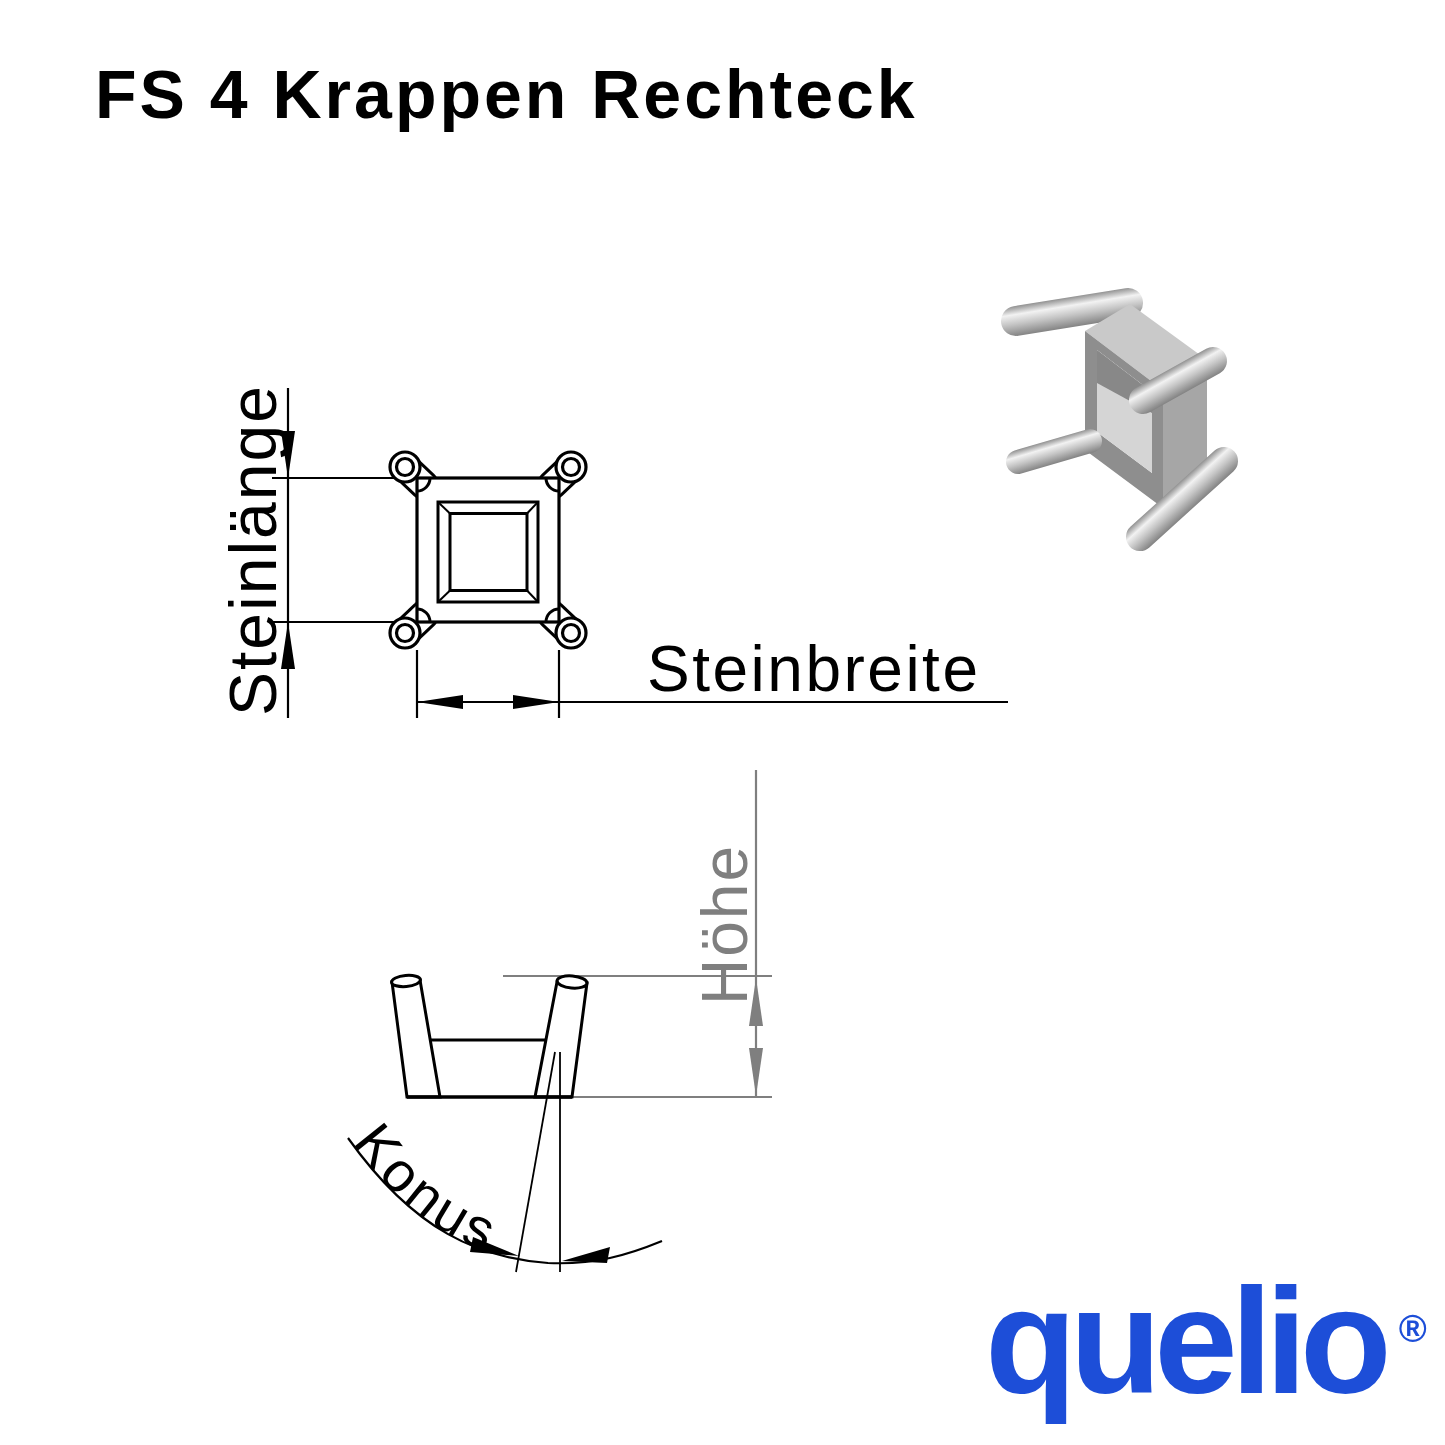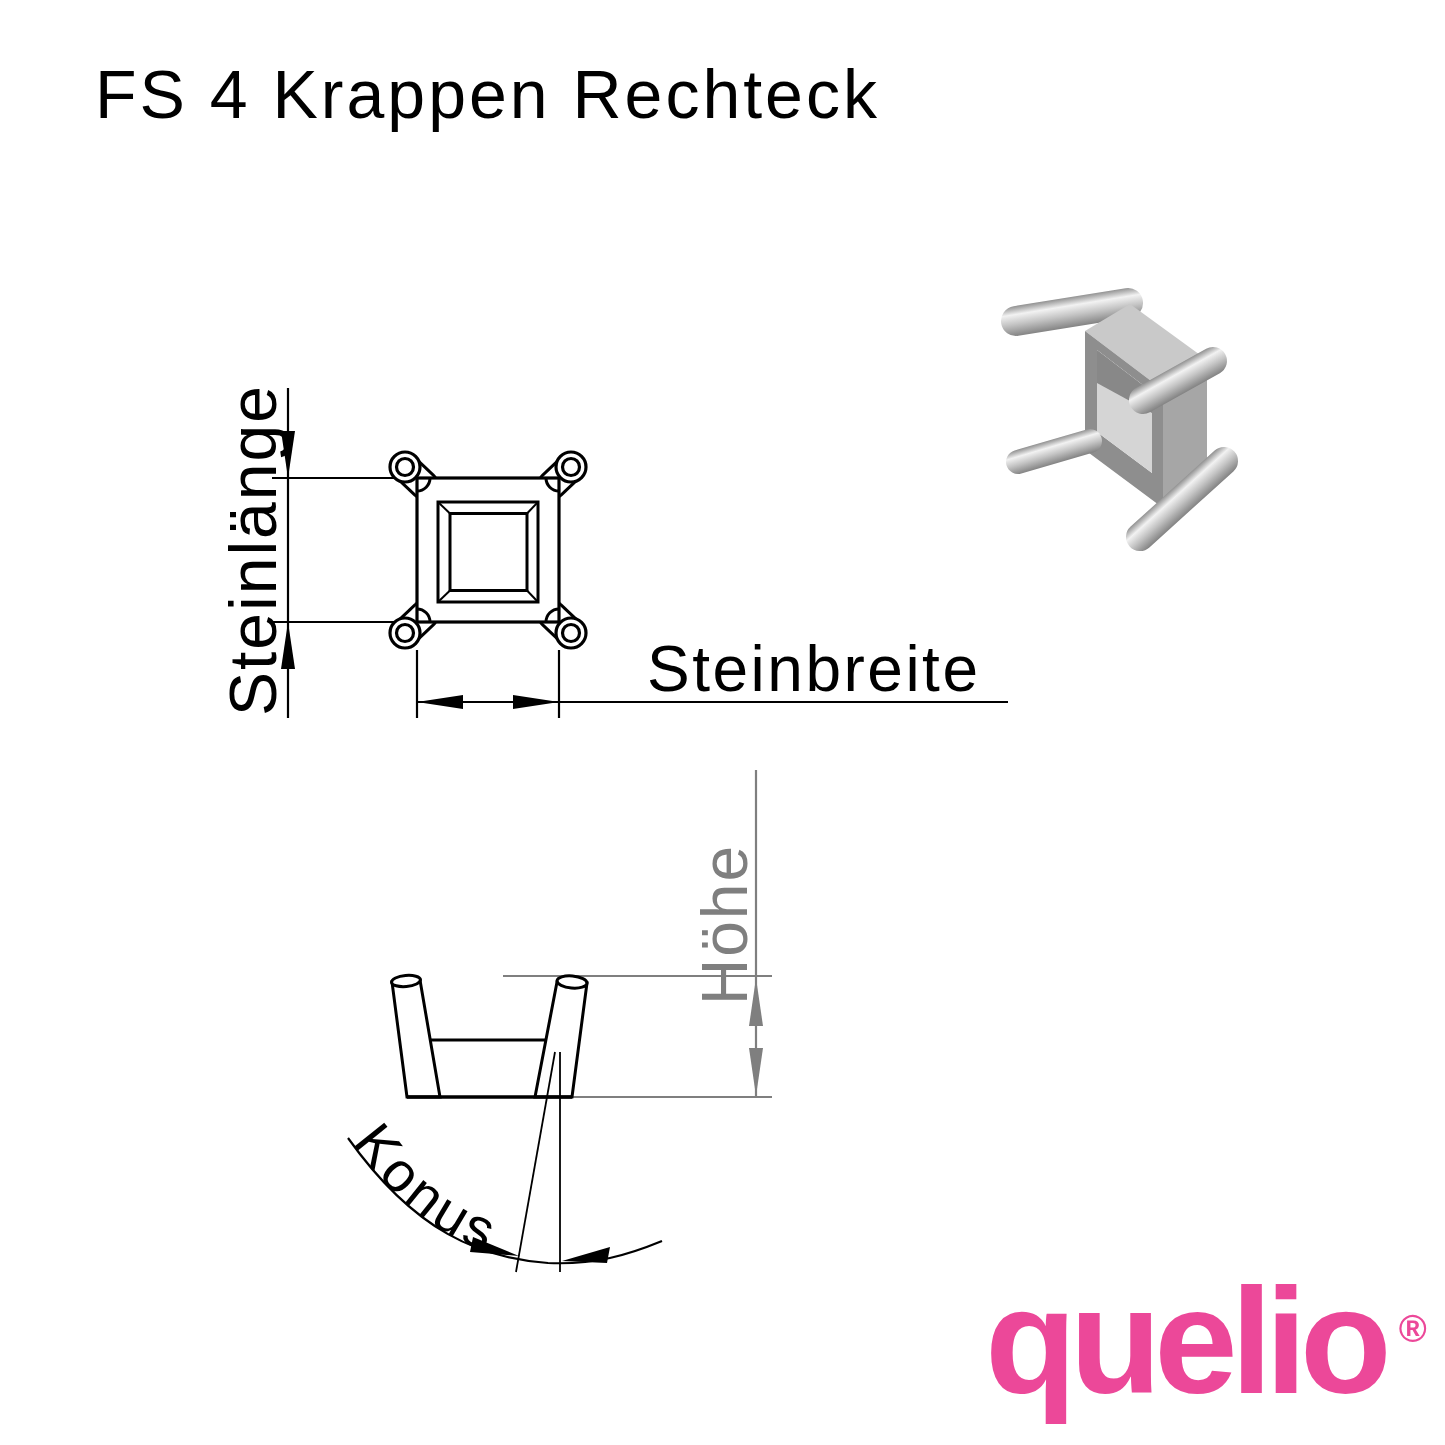--- a/index.html
+++ b/index.html
@@ -1,22 +1,22 @@
 <!DOCTYPE html>
 <html><head>
 <meta charset="utf-8">
 <style>
   html,body{margin:0;padding:0;background:#ffffff;}
   .canvas{position:relative;width:1445px;height:1445px;background:#fff;overflow:hidden;
           font-family:"Liberation Sans", sans-serif;}
-  .page-title{position:absolute;left:95px;top:60px;margin:0;font-size:68px;font-weight:400;
+  .page-title{position:absolute;left:95px;top:60px;margin:0;font-size:68px;font-weight:700;
           letter-spacing:3px;color:#000;line-height:1.0;white-space:nowrap;}
   .drawing{position:absolute;left:0;top:0;}
   .logo{position:absolute;left:985px;top:1266px;font-size:150px;font-weight:bold;
-        letter-spacing:-7px;color:#ec4899;line-height:1.0;white-space:nowrap;}
+        letter-spacing:-7px;color:#1d4ed8;line-height:1.0;white-space:nowrap;}
   .logo .reg{position:absolute;top:44px;margin-left:14px;font-size:38px;font-weight:bold;
         letter-spacing:0;}
   svg text{font-family:"Liberation Sans", sans-serif;}
 </style>
 </head>
 <body>
 
 <div class="canvas">
 
   <h1 class="page-title">FS 4 Krappen Rechteck</h1>

